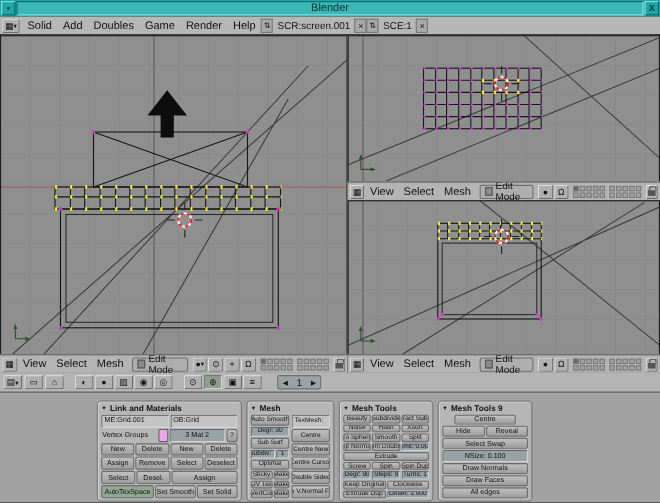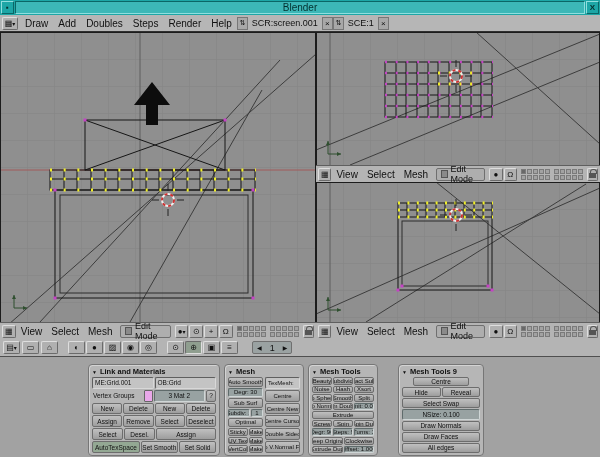--- a/index.html
+++ b/index.html
@@ -45,21 +45,21 @@
   
   .bheader { position:absolute; left:0; top:339px; width:600px; height:18px; background:#b4b4b4; border-bottom:1px solid #4f4f4f; display:flex; align-items:center; padding:0 3px; gap:2px; }
   .grp { display:flex; gap:1px; margin-left:8px; }
   .frame { height:13px; background:#9aa2a2; border:1px solid #6f6f6f; display:flex; align-items:center; font-size:9px; padding:0 4px; gap:8px; border-radius:2px; margin-left:12px; }
   .frame .arr { font-size:6px; }
 
   .bcontent { position:absolute; left:0; top:357px; width:600px; height:100px; background:#a2a2a2; }
   .panel { position:absolute; top:7px; height:92px; background:#b6b6b6; border:1px solid #767676; border-radius:4px; padding:2px 3px; display:flex; flex-direction:column; gap:1px; box-shadow:inset 1px 1px 0 #d3d3d3; }
   #p-link  { left:88px;  width:132px; }
   #p-mesh  { left:224px; width:80px; }
-  #p-tools { left:308px; width:70px; }
+  #p-tools { left:308px; width:86px; }
   #p-tools1{ left:398px; width:86px; }
   .ptitle { font-size:7.5px; font-weight:bold; display:flex; align-items:center; gap:3px; height:9px; flex:none; }
   .tri { font-size:5px; }
   .prow { display:flex; gap:1px; flex:1; min-height:0; }
   .pb { flex:1; background:linear-gradient(#c0c0c0,#9d9d9d); border:1px solid #6d6d6d; border-radius:2px; font-size:6.5px; display:flex; align-items:center; justify-content:center; overflow:hidden; white-space:nowrap; }
   .pb.on { background:#93a893; }
   .num { background:#98a2a2; border-color:#5f6b6b #cfd6d6 #cfd6d6 #5f6b6b; }
   .tfield { background:#c4c4c4; border-color:#5f5f5f #d8d8d8 #d8d8d8 #5f5f5f; justify-content:flex-start; padding-left:2px; }
   .lbl { flex:1; font-size:6.5px; display:flex; align-items:center; padding-left:1px; }
   .swatch { width:9px; flex:none; background:#e9a7e9; border:1px solid #666; border-radius:1px; }
@@ -84,24 +84,24 @@
   <div class="tb-btn">
       <span>X</span>
     </div>
 </div>
 
 <div class="menubar">
   <span class="hb">
       <span>▦</span>
       <span style="font-size:6px">▾</span>
     </span>
-  <span class="menu">Draw</span>
+  <span class="menu">Solid</span>
   <span class="menu">Add</span>
   <span class="menu">Doubles</span>
-  <span class="menu">Steps</span>
+  <span class="menu">Game</span>
   <span class="menu">Render</span>
   <span class="menu">Help</span>
 
   <span class="db">
     <span class="handle">⇅</span>
     <span class="val">SCR:screen.001</span>
     <span class="x">×</span>
   </span>
   <span class="db">
     <span class="handle">⇅</span>

